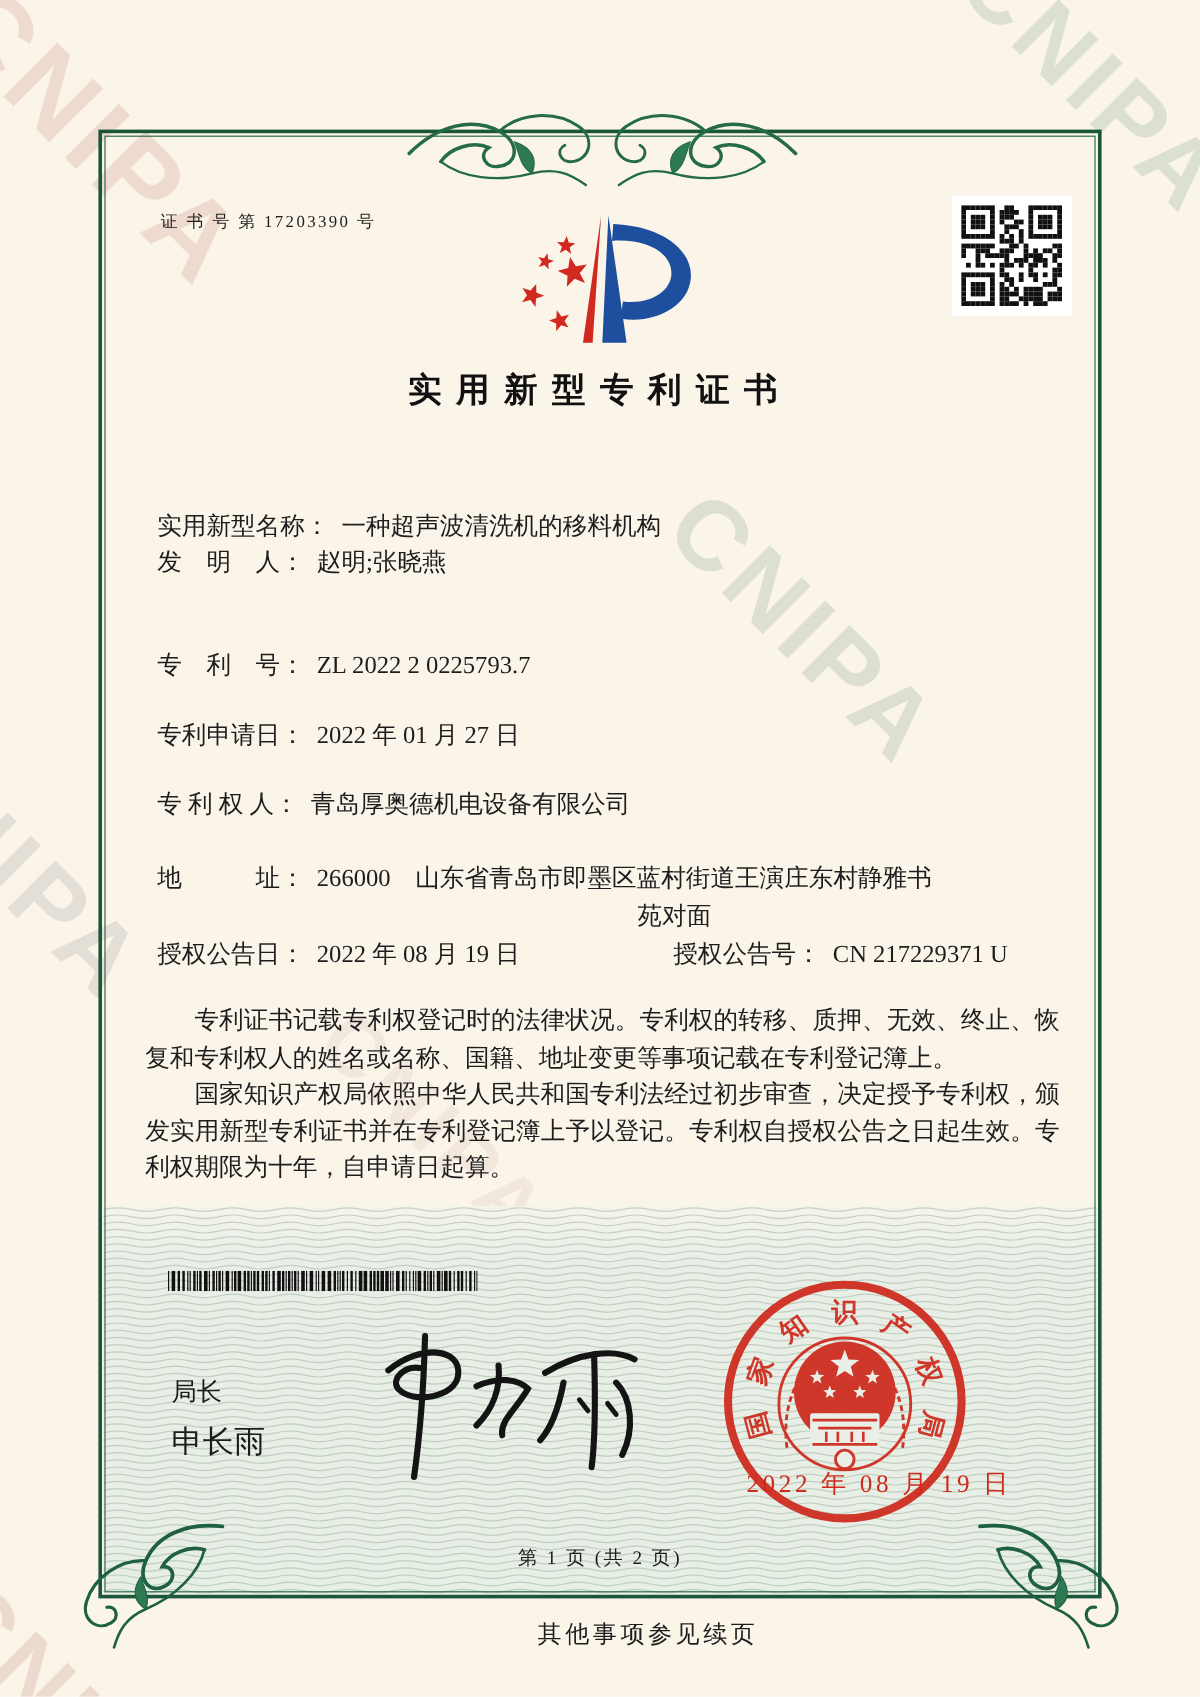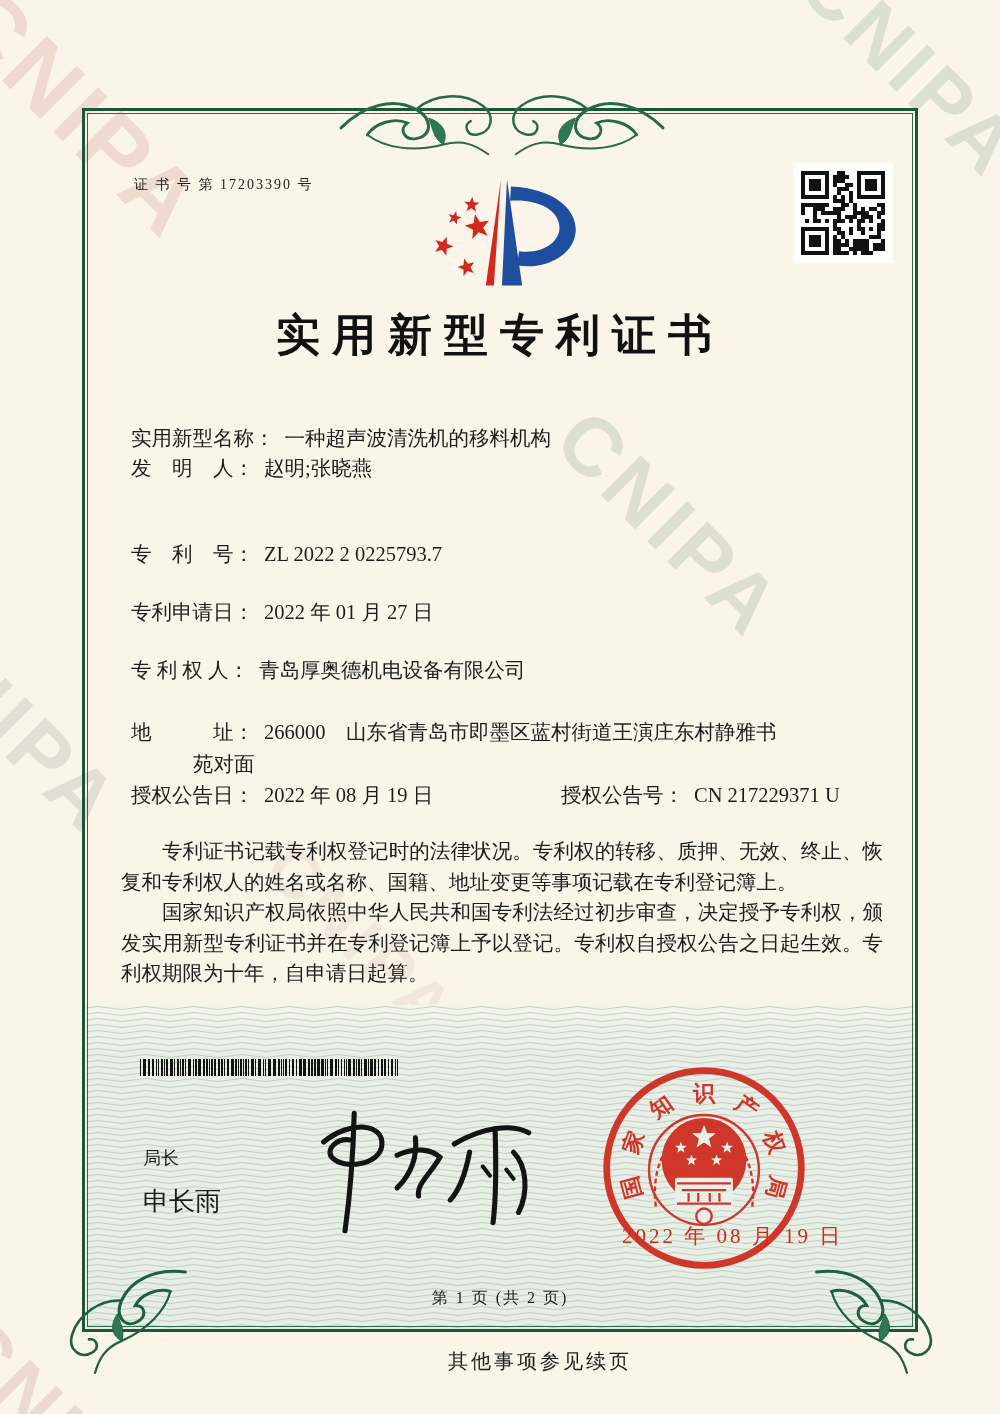--- a/index.html
+++ b/index.html
@@ -38,38 +38,38 @@
   }
   .flourish{position:absolute; z-index:3; pointer-events:none;}
   .flourish svg{display:block;}
   
   .cert-no{position:absolute; left:134px; top:176px; z-index:2; font-size:14px; letter-spacing:2px;}
   .logo{position:absolute; left:402px; top:158px; width:212px; height:142px; z-index:2;}
   .qr-card{position:absolute; left:793px; top:163px; width:100px; height:100px; background:#fff; z-index:2;}
   .qr-grid{position:absolute; left:8px; top:8px; width:84px; height:84px;}
   .title{
     position:absolute; left:0; top:306px; width:100%; text-align:center; z-index:2;
-    font-size:44px; font-weight:bold; letter-spacing:12px; color:#111;
+    font-size:28px; font-weight:bold; letter-spacing:12px; color:#111;
   }
   
   .fields{position:absolute; left:131px; top:0; width:760px; z-index:2; font-size:20.5px;}
   .frow{position:absolute; white-space:nowrap;}
   .frow .val{margin-left:10px;}
   .r1{top:424px;} .r2{top:454px;} .r3{top:540px;} .r4{top:598px;} .r5{top:656px;text-align:right;}
   .r6{top:716px; white-space:normal; width:748px; line-height:32px;}
-  .r6 .val2{display:block; margin-left:62px;}
+  .r6 .val2{display:block; margin-left:114px;text-align:center;}
   .r7{top:781px;}
   .r7 .col2{position:absolute; left:430px; top:0; white-space:nowrap;}
   
   .paras{position:absolute; left:121px; top:836px; width:762px; z-index:2;
     font-size:20.5px; line-height:30.5px; text-align:justify;}
   .paras p{margin:0; text-indent:2em;}
   
   .barcode{position:absolute; left:140px; top:1059px; width:258px; height:17px; z-index:2;}
-  .director-title{position:absolute; left:143px; top:1146px; font-size:18px; z-index:2;
+  .director-title{position:absolute; left:143px; top:1146px; font-size:21px; z-index:2;
     font-family:"Liberation Sans","DejaVu Sans",sans-serif;}
   .director-name{position:absolute; left:143px; top:1184px; font-size:26px; z-index:2;
     font-family:"Liberation Sans","DejaVu Sans",sans-serif;}
   .signature{position:absolute; left:295px; top:1100px; width:245px; height:135px; z-index:3;}
   .seal{position:absolute; left:598px; top:1062px; width:212px; height:212px; z-index:5; opacity:0.93;}
   .seal-date{
     position:absolute; left:622px; top:1222px; z-index:6; color:#cf2a1d;
     font-size:21px; letter-spacing:3px; white-space:nowrap;
   }
   .page-info{position:absolute; left:0; top:1288px; width:100%; text-align:center;

